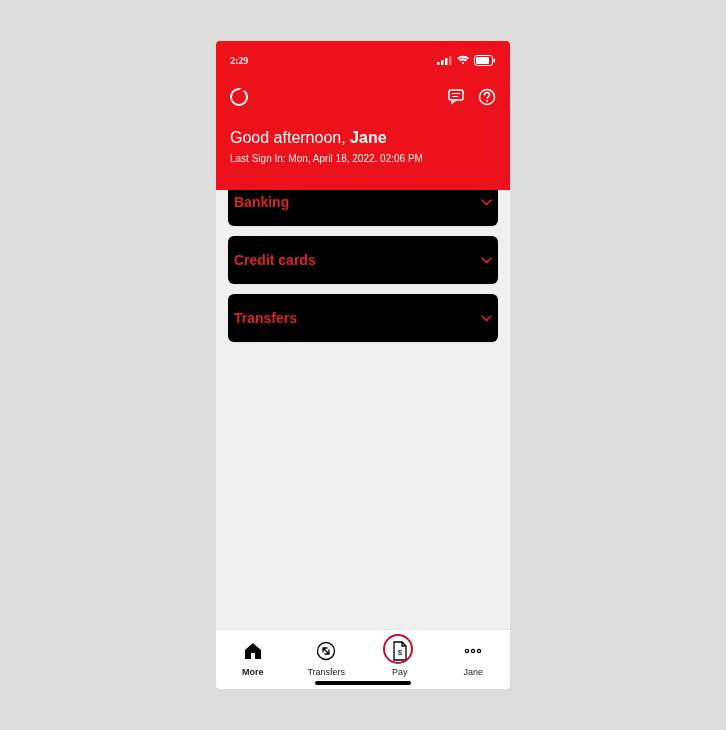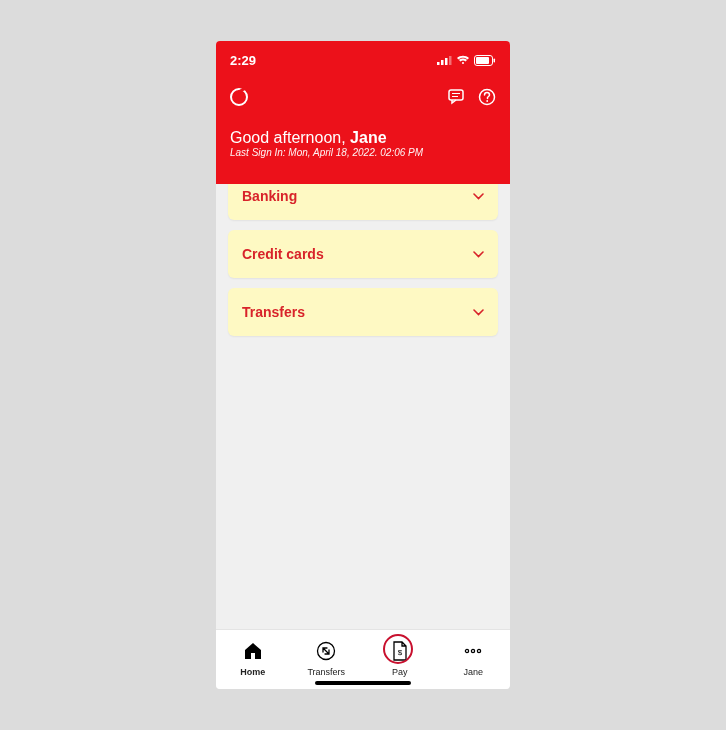--- a/index.html
+++ b/index.html
@@ -26,22 +26,23 @@
       background: #ec111a;
       color: #fff;
       padding: 8px 14px 26px 14px;
       position: relative;
     }
     .status-bar {
       display: flex;
       justify-content: space-between;
       align-items: center;
       height: 22px;
-      font-size: 13px;
+      font-size: 10px;
       font-weight: 600;
+      font-family: Liberation Serif, serif;
     }
     .status-icons { display: flex; gap: 4px; align-items: center; }
     .top-row {
       display: flex;
       justify-content: space-between;
       align-items: center;
       margin-top: 14px;
       height: 24px;
     }
     .logo-circle {
@@ -59,35 +60,35 @@
       transform: rotate(-30deg);
     }
     .top-icons { display: flex; gap: 12px; align-items: center; }
     .greeting {
       margin-top: 20px;
       font-size: 16px;
       font-weight: 300;
     }
     .greeting .name { font-weight: 700; }
     .lastsignin {
+      margin-top: 6px;
       font-size: 10px;
       font-weight: 300;
       opacity: 0.95;
-      font-style: italic;
     }
     .content {
       flex: 1;
       background: #f0f0f0;
       padding: 0 12px;
       margin-top: -12px;
     }
     .card {
-      background: #fef9c3;
+      background: #000000;
       border-radius: 6px;
-      padding: 16px 14px;
+      padding: 16px 6px;
       margin-bottom: 10px;
       display: flex;
       justify-content: space-between;
       align-items: center;
       box-shadow: 0 1px 2px rgba(0,0,0,0.06);
       gap: 12px;
     }
     .card:first-child { margin-top: 0; }
     .card-title {
       color: #d8232a;
@@ -228,21 +229,21 @@
 
   <div class="tabbar">
     <div class="tab">
       <div class="icon-wrap">
         <span>
           <svg width="20" height="18" viewBox="0 0 20 18">
               <path d="M2 8 L10 1 L18 8 L18 17 L12 17 L12 11 L8 11 L8 17 L2 17 Z" fill="#000"></path>
             </svg>
         </span>
       </div>
-      <span style="font-weight:700">Home</span>
+      <span style="font-weight:700">More</span>
     </div>
     <div class="tab">
       <div class="icon-wrap">
         <span>
           <svg width="20" height="20" viewBox="0 0 20 20">
               <circle cx="10" cy="10" r="8.5" fill="none" stroke="#000" stroke-width="1.3"></circle>
               <path d="M7 7 L13 13 M13 9 L13 13 L9 13 M7 11 L7 7 L11 7" fill="none" stroke="#000" stroke-width="1.3" stroke-linecap="round"></path>
             </svg>
         </span>
       </div>

